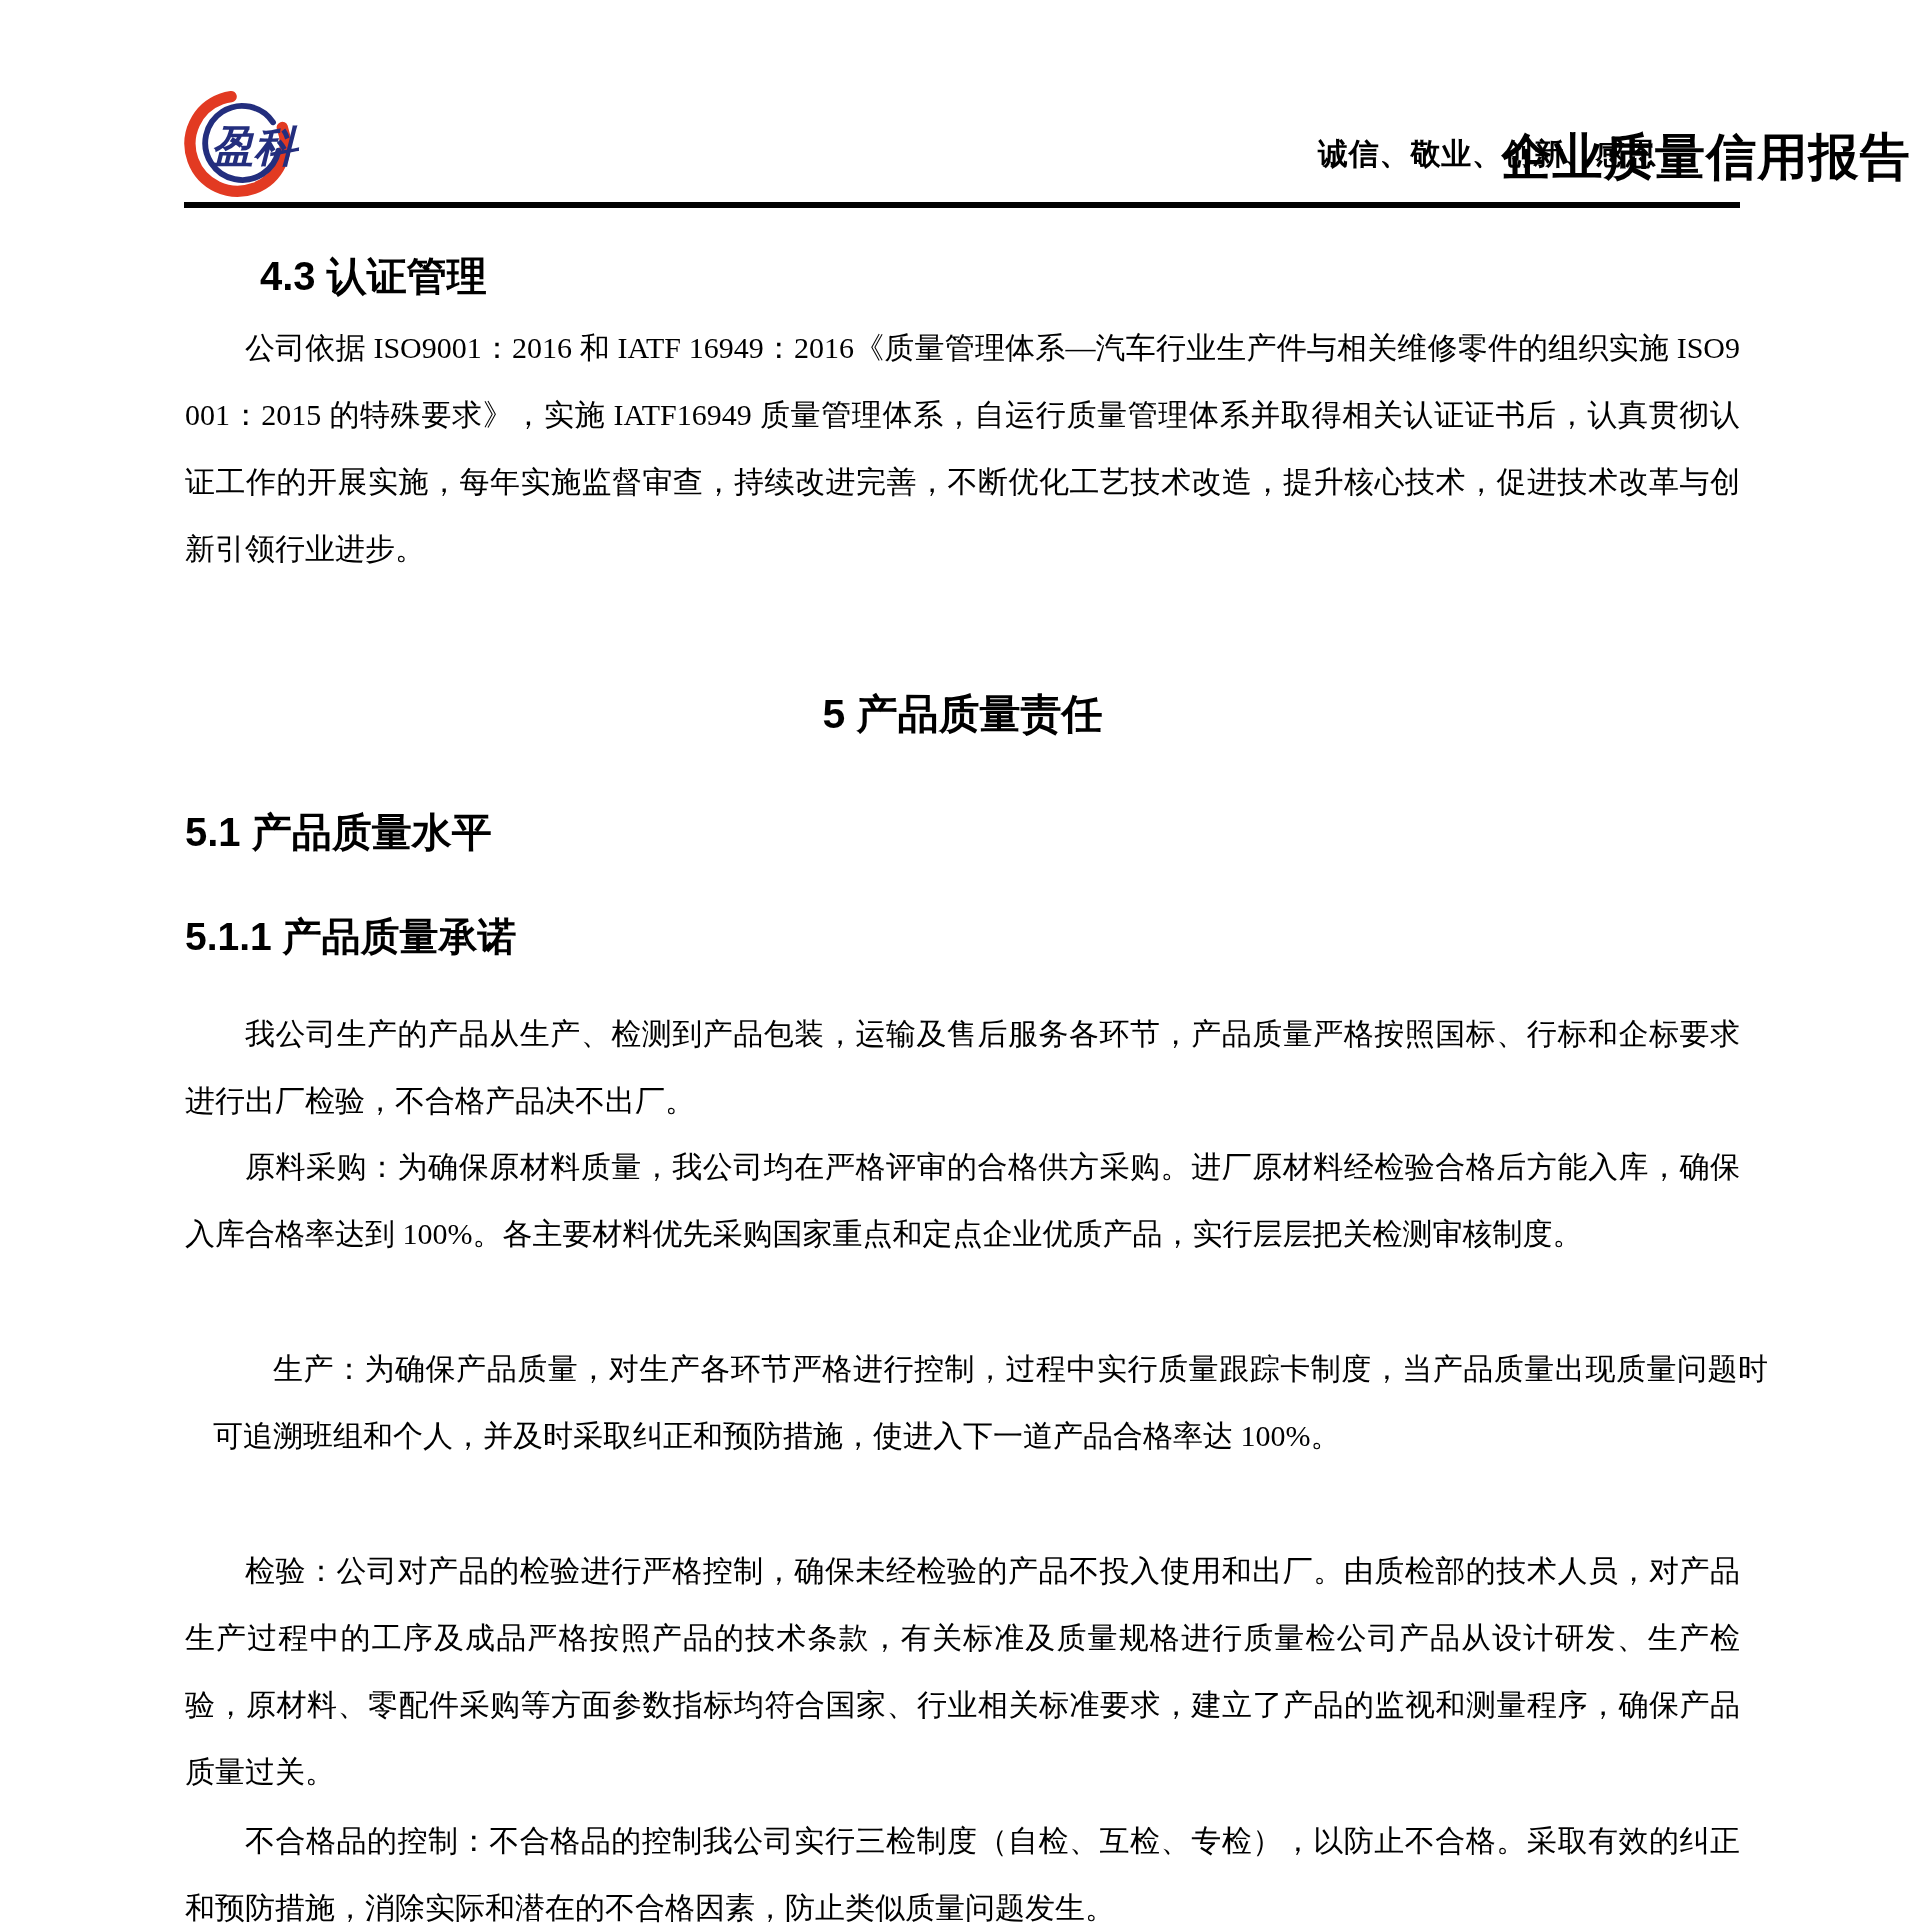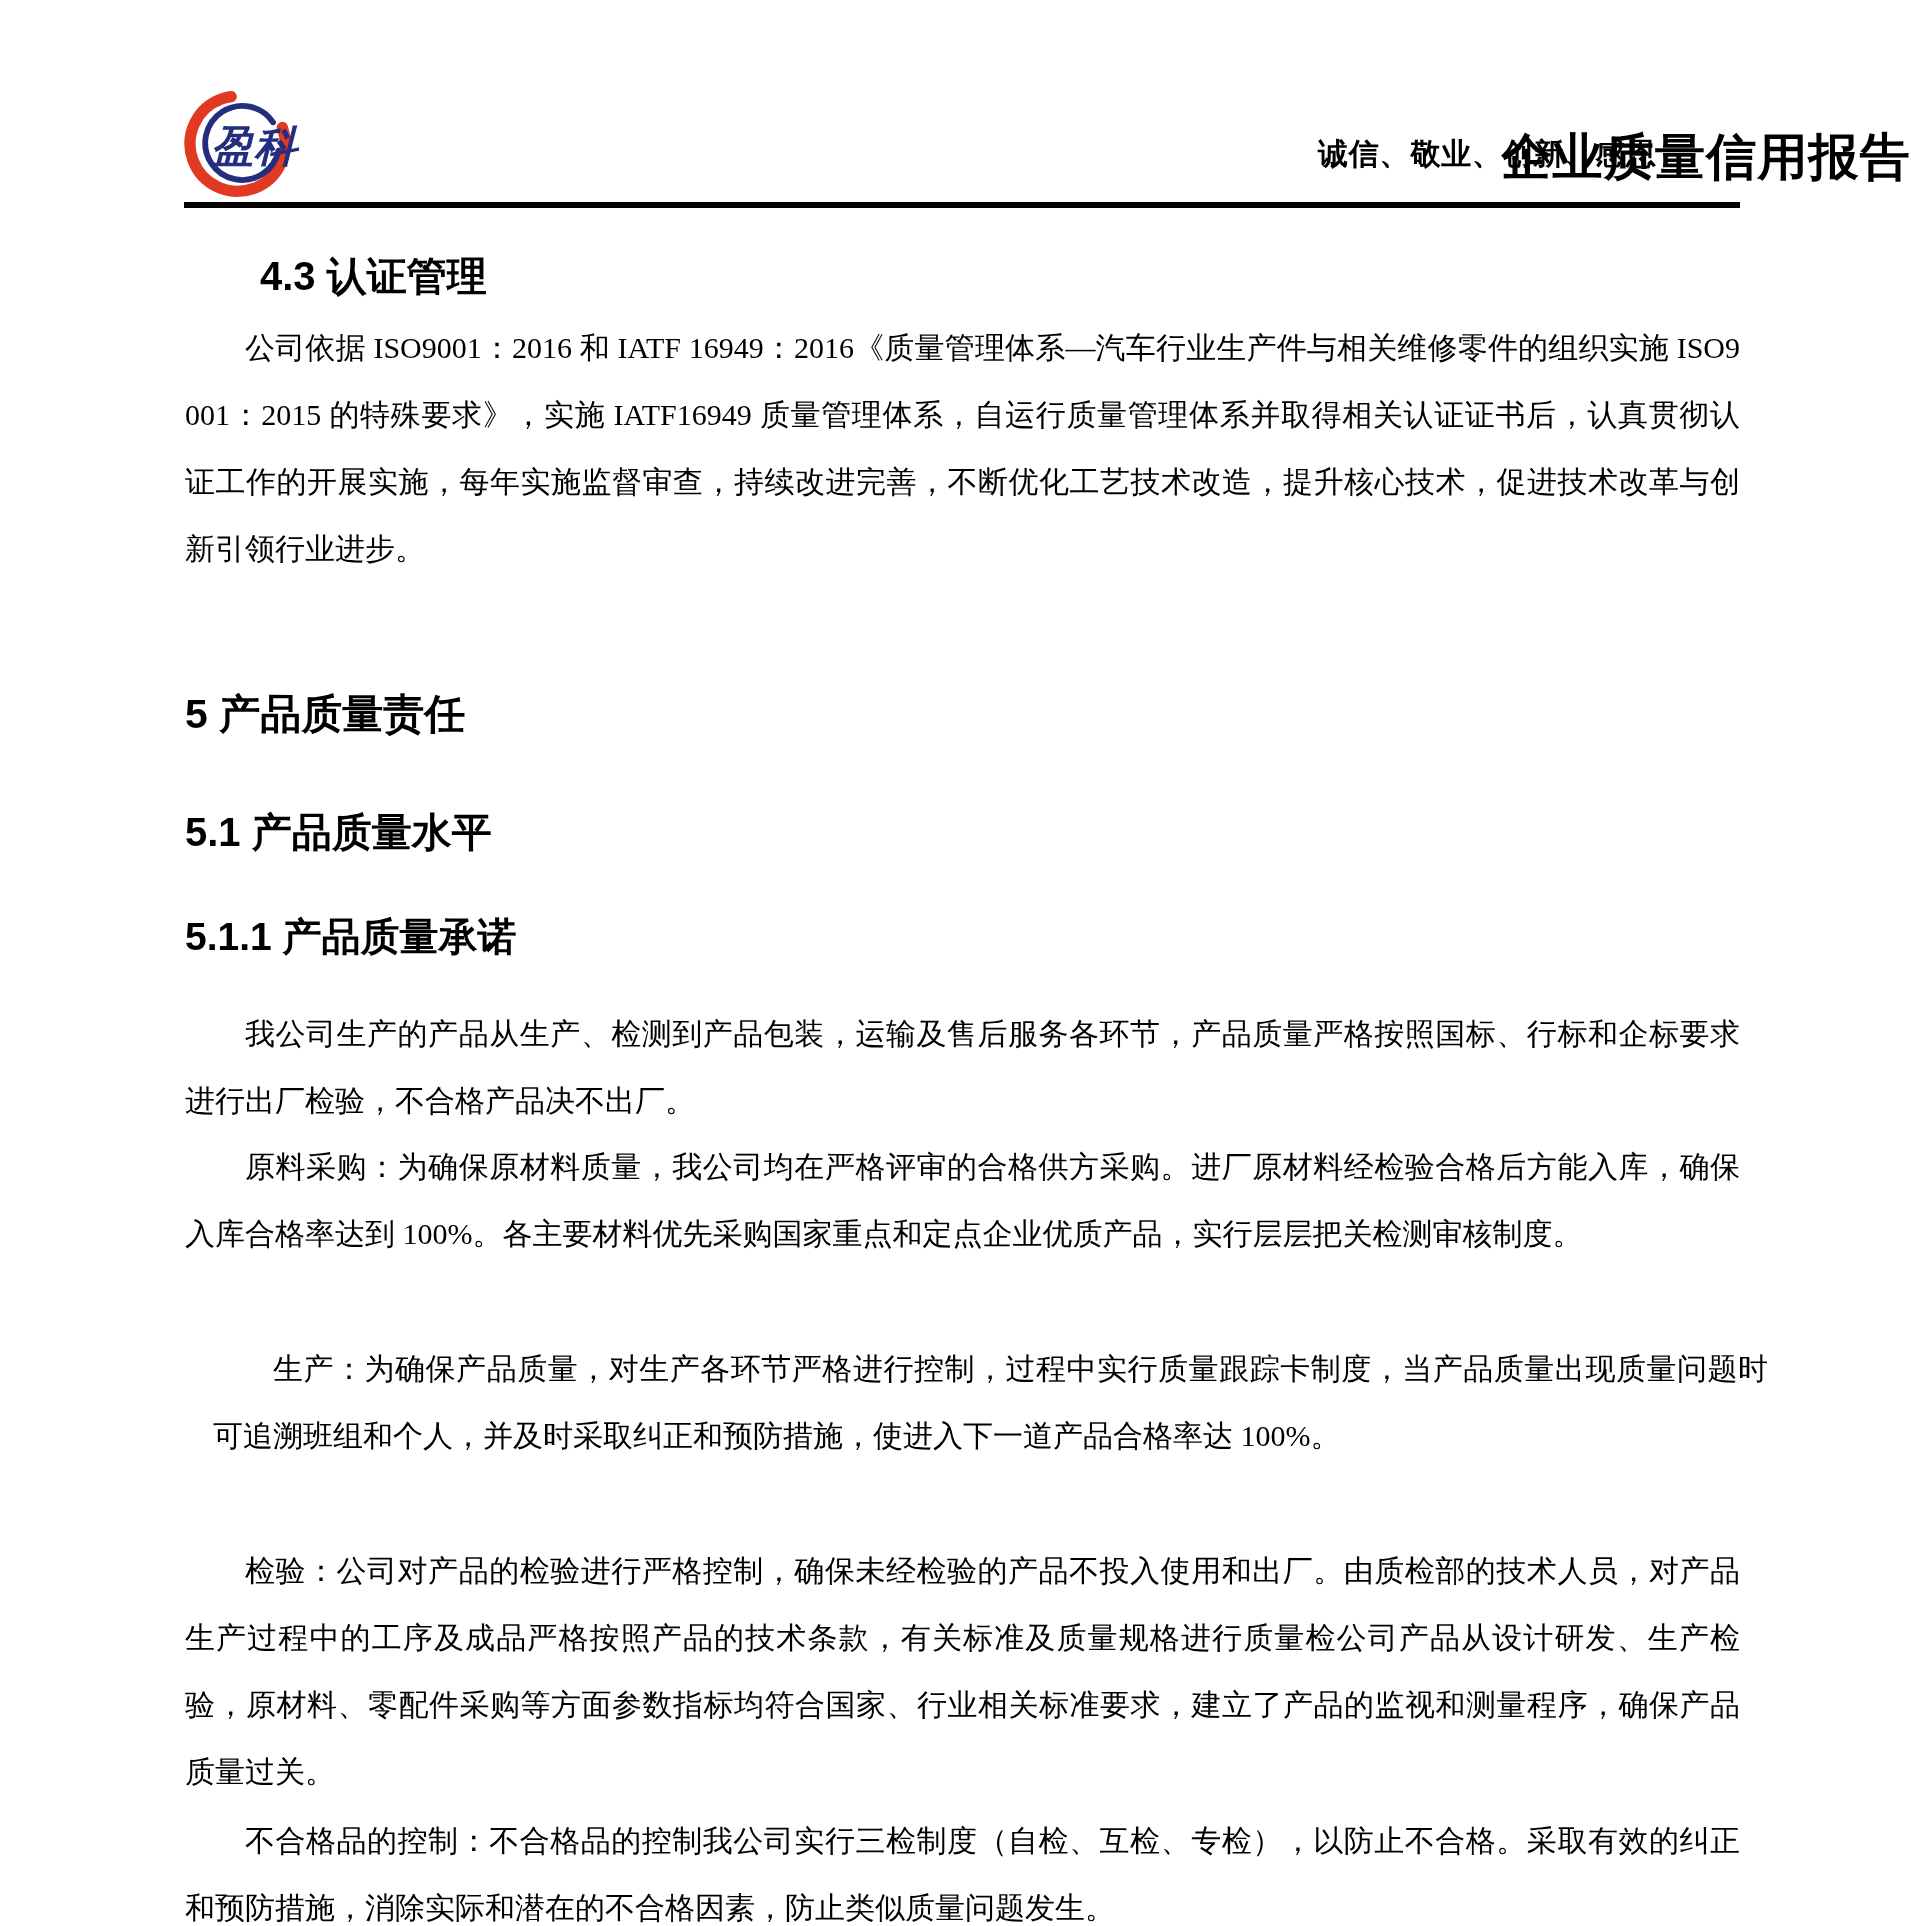--- a/index.html
+++ b/index.html
@@ -36,21 +36,21 @@
 
   
   .block {
     position: absolute; left: 185px; width: 1555px;
   }
   .heading {
     font-family: "Liberation Sans", "DejaVu Sans", sans-serif;
     font-weight: bold; line-height: 1.15; white-space: nowrap;
   }
   .h43  { top: 214px;  font-size: 40px; text-indent: 75px; margin-top: 39px; }
-  .h5   { top: 691px; font-size: 41px; }
+  .h5   { top: 691px; font-size: 41px; text-align: center; }
   .h51  { top: 809px; font-size: 40px; }
   .h511 { top: 915px; font-size: 39px; }
 
   .para {
     font-size: 30px; line-height: 67px;
     text-align: justify; text-align-last: left;
     text-indent: 2em; word-break: break-all;
   }
   .p1 { top: 314px; }
   .p2 { top: 1000px; }

